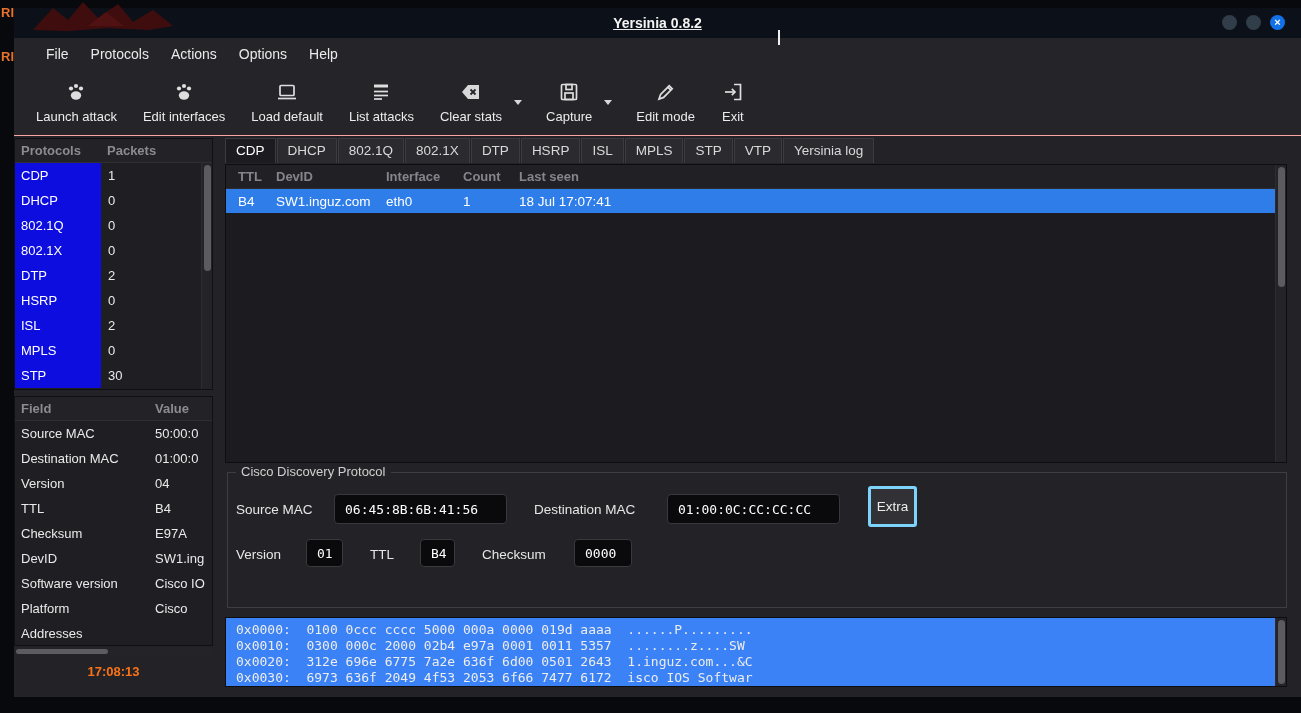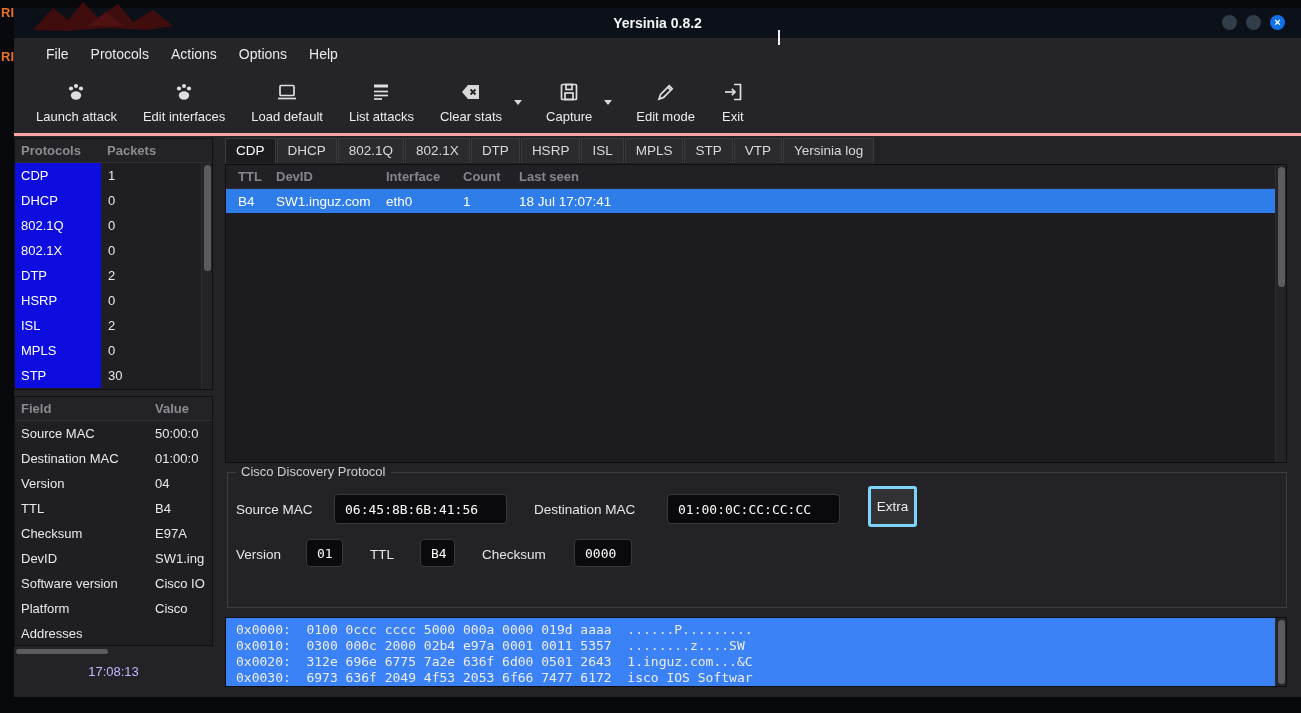--- a/index.html
+++ b/index.html
@@ -10,34 +10,34 @@
     position:relative; overflow:hidden;
     color:#e8e8e8;
   }
   .desktop-frag{ position:absolute; color:#e8722a; font-weight:bold; font-size:13px; letter-spacing:0; }
   .dragon{ position:absolute; left:28px; top:0; width:150px; height:34px; z-index:5; opacity:.85; }
 
   
   .window{ position:absolute; left:14px; top:8px; right:0; bottom:16px; background:#232327; z-index:2; }
 
   .titlebar{ position:absolute; left:0; right:0; top:0; height:30px; background:#0c1119;
-             display:flex; align-items:center; justify-content:center; }
+             display:flex; align-items:center; justify-content:center;text-decoration:underline; }
   .title{ color:#f4f4f4; font-size:14px; font-weight:bold; }
   .winbtns{ position:absolute; right:16px; top:7px; display:flex; gap:9px; }
   .winbtn{ width:15px; height:15px; border-radius:50%; background:#313d48; }
   .winbtn.close{ background:#1271e8; color:#fff; font-size:11px; line-height:15px;
                  display:flex; align-items:center; justify-content:center; font-weight:bold; }
   .ibeam{ position:absolute; left:764px; top:22px; width:2px; height:15px; background:#f0f0f0; z-index:6; }
 
   .menubar{ position:absolute; left:0; right:0; top:30px; height:32px; background:#242429;
             display:flex; align-items:center; padding-left:21px; }
   .menu-item{ padding:6px 11px; font-size:14px; color:#eaeaea; }
 
   .toolbar{ position:absolute; left:0; right:0; top:62px; height:66px; background:#242429;
-            border-bottom:3px solid #fca5a5; display:flex; align-items:flex-start; padding:7px 0 0 12px; gap:6px; }
+            border-bottom:1px solid #fca5a5; display:flex; align-items:flex-start; padding:7px 0 0 12px; gap:6px; }
   .tool{ display:flex; flex-direction:column; align-items:center; gap:5px; padding:3px 10px; color:#ececec; font-size:13px; }
   .tool svg{ width:24px; height:24px; display:block; }
   .tool-group{ display:flex; align-items:center; }
   .dd-arrow{ width:0; height:0; border-left:4px solid transparent; border-right:4px solid transparent;
              border-top:5px solid #d8d8d8; margin:0 8px 0 2px; align-self:center; }
 
   
   .panel{ background:#1e1e23; border:1px solid #101014; position:absolute; }
   .proto-panel{ left:0; top:130px; width:199px; height:252px; overflow:hidden; }
   .fields-panel{ left:0; top:388px; width:199px; height:250px; overflow:hidden; }
@@ -48,21 +48,21 @@
   .phead span{ padding-left:6px; }
   .prow{ display:grid; grid-template-columns:86px 1fr; height:25px; align-items:center; font-size:13px; }
   .prow .pname{ background:#0d0ddf; color:#fff; height:100%; display:flex; align-items:center; padding-left:6px; }
   .prow .pcount{ padding-left:7px; color:#eaeaea; }
   .frow{ display:grid; grid-template-columns:134px 1fr; height:25px; align-items:center; font-size:13px; color:#eaeaea; }
   .frow span{ padding-left:6px; white-space:nowrap; overflow:hidden; }
   .vscroll{ position:absolute; right:0; top:24px; bottom:0; width:11px; background:#232328; border-left:1px solid #2c2c31; }
   .vthumb{ position:absolute; left:2px; width:7px; border-radius:4px; background:#5b5b60; }
   .hscroll{ position:absolute; left:0; top:640px; width:199px; height:7px; background:#232328; }
   .hthumb{ position:absolute; left:2px; top:1px; width:92px; height:5px; border-radius:3px; background:#5b5b60; }
-  .clock{ position:absolute; left:0; top:656px; width:199px; text-align:center; font-size:13px; color:#c4b5fd; }
+  .clock{ position:absolute; left:0; top:656px; width:199px; text-align:center; font-size:13px; color:#f97316;font-weight:bold; }
 
   
   .main{ position:absolute; left:211px; right:14px; top:130px; bottom:10px; }
   .tabs{ display:flex; height:25px; }
   .tab{ padding:4px 10px 0 10px; font-size:13.5px; color:#d9d9d9; background:#2a2a2f;
         border:1px solid #3b3b40; border-bottom:none; margin-right:1px; }
   .tab.active{ background:#1b1b20; color:#ffffff; }
 
   .packet-table{ position:absolute; left:0; right:0; top:26px; height:299px; background:#1b1b20;
                  border:1px solid #0e0e11; overflow:hidden; }

